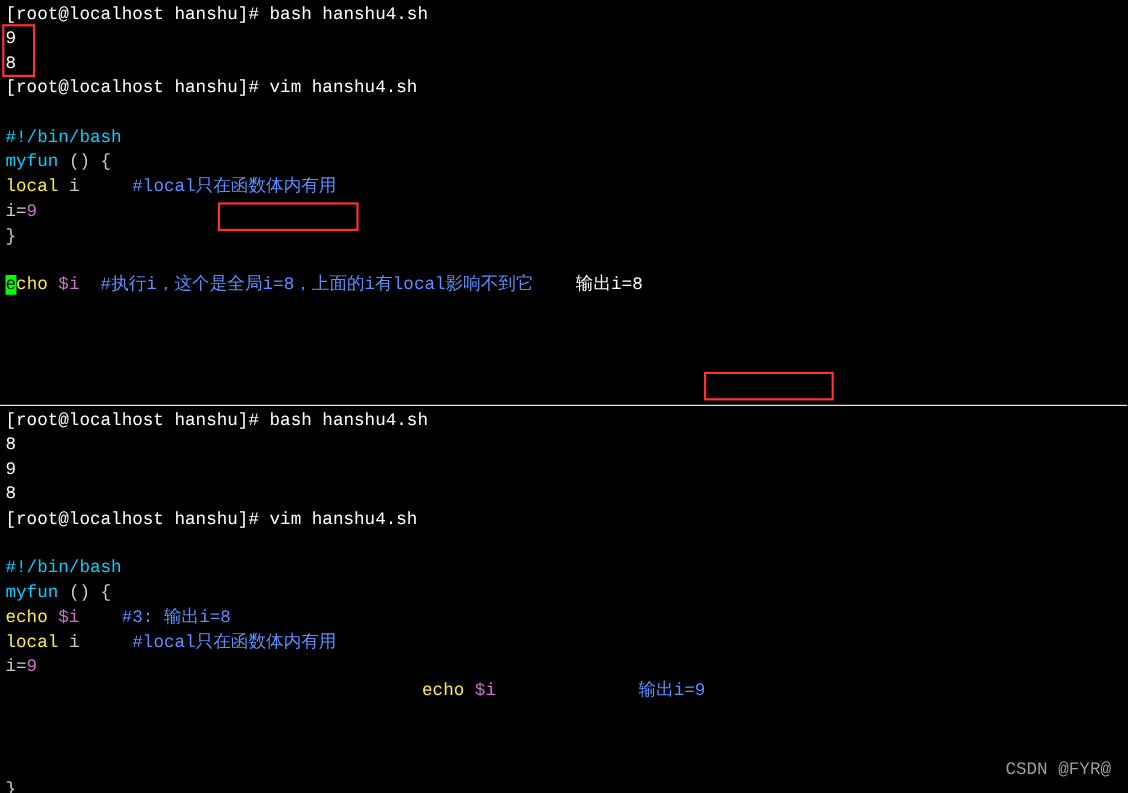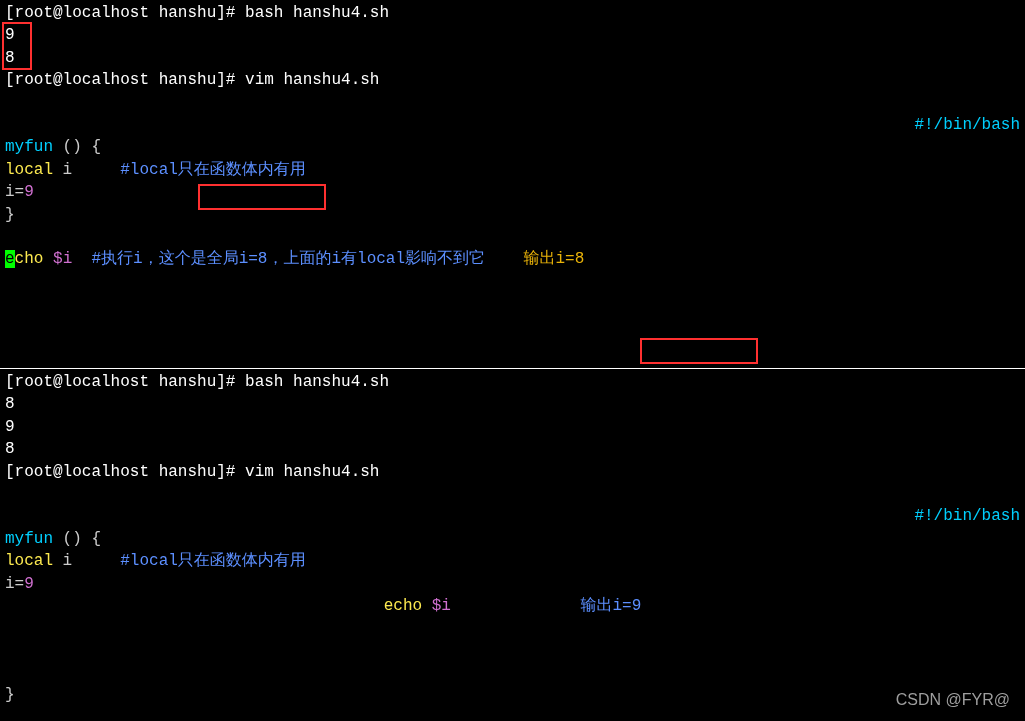--- a/index.html
+++ b/index.html
@@ -11,25 +11,25 @@
       width: 1025px;
       height: 721px;
       overflow: hidden;
       position: relative;
     }
     .terminal-area {
       padding: 2px 5px;
     }
     .line { white-space: pre; position: relative; }
     .white { color: #ffffff; }
-    .cyan { color: #00d0ff; text-align: right; }
+    .cyan { color: #00d0ff; }
     .yellow { color: #fce94f; }
     .magenta { color: #d070d0; }
     .blue { color: #5c8fff; }
-    .red { color: #eab308; }
+    .red { color: #ffffff; }
     .gray { color: #cccccc; }
 
     .cursor-e {
       background: #00ff00;
       color: #000;
     }
 
     .box-top {
       position: absolute;
       border: 2px solid #ff3030;
@@ -52,21 +52,21 @@
       left: 0;
       width: 100%;
       padding: 2px 5px;
     }
     .watermark {
       position: absolute;
       bottom: 10px;
       right: 15px;
       color: #9e9e9e;
       font-size: 16px;
-      font-family: Liberation Sans, sans-serif;
+      font-family: Liberation Mono, monospace;
     }
   </style>
 </head>
 <body>
 
 <div class="terminal-area">
   <div class="line"><span class="white">[root@localhost hanshu]# </span><span class="white">bash hanshu4.sh</span></div>
   <div class="line white">9</div>
   <div class="line white">8</div>
   <div class="line"><span class="white">[root@localhost hanshu]# </span><span class="white">vim hanshu4.sh</span></div>
@@ -88,20 +88,21 @@
 
 <div class="second-area">
   <div class="line"><span class="white">[root@localhost hanshu]# </span><span class="white">bash hanshu4.sh</span></div>
   <div class="line white">8</div>
   <div class="line white">9</div>
   <div class="line white">8</div>
   <div class="line"><span class="white">[root@localhost hanshu]# </span><span class="white">vim hanshu4.sh</span></div>
   <div class="line">&nbsp;</div>
   <div class="line cyan">#!/bin/bash</div>
   <div class="line"><span class="cyan">myfun</span><span class="gray"> () {</span></div>
+  <div class="line"><span class="yellow">echo</span><span class="magenta"> $i</span><span class="blue">    #3: 输出i=8</span></div>
   <div class="line"><span class="yellow">local</span><span class="gray"> i     </span><span class="blue">#local只在函数体内有用</span></div>
   <div class="line"><span class="gray">i=</span><span class="magenta">9</span></div>
   <div class="line" style="position:relative;text-align:center;"><span class="yellow">echo</span><span class="magenta"> $i</span><span class="blue"> </span><span class="blue" style="margin-left:120px;">输出i=9</span>
     
     
   </div>
   <div class="line gray">}</div>
 
 </div>
 

